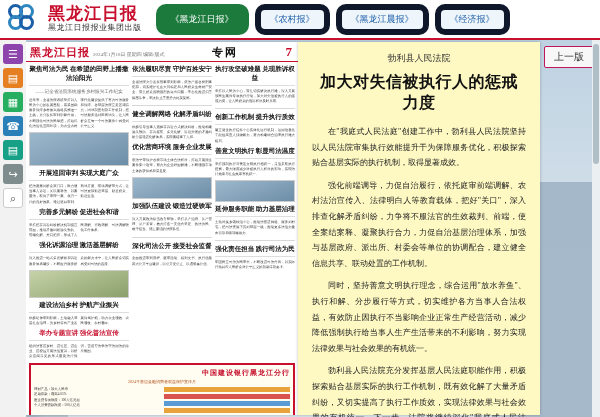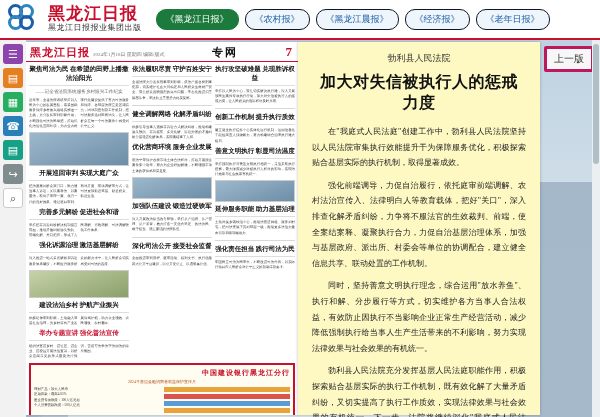--- a/index.html
+++ b/index.html
@@ -59,21 +59,21 @@
     font-family: "Liberation Serif", serif;
     color: #c8102e; font-weight: bold; font-size: 17px;
     letter-spacing: 1px; line-height: 1.05;
   }
   .brand-sub {
     font-size: 8px; color: #333; letter-spacing: .5px; line-height: 1.3;
   }
   .edition-tabs { display: flex; align-items: center; gap: 6px; }
   .ed-tab {
     font-size: 9px; padding: 3px 9px; border-radius: 10px;
-    border: 1px solid #0f172a; color: #1c5fa8; background: #eef5fb;
+    border: 6px solid #0f172a; color: #1c5fa8; background: #eef5fb;
     white-space: nowrap; cursor: pointer;
   }
   .ed-tab.active { background: #1b7a3c; color: #fff; border-color:#1b7a3c; }
 
   
   .rail {
     position: absolute; top: 40px; left: 0; width: 26px; bottom: 0;
     background: #f2f2f2;
     display: flex; flex-direction: column; align-items: center;
     padding-top: 4px; gap: 4px;
@@ -175,21 +175,21 @@
     font-size: 8px; line-height: 1.95; color: #222;
     text-align: justify; text-indent: 16px; margin: 0 0 7px;
   }
 
   
   .pagebtns {
     position: absolute; right: 6px; top: 46px; width: 50px;
     display: flex; flex-direction: column; gap: 6px; z-index: 16;
   }
   .pagebtn {
-    background: #f7f7f7; border: 3px solid #be185d; border-radius: 2px;
+    background: #f7f7f7; border: 1px solid #be185d; border-radius: 2px;
     font-size: 10px; color: #333; text-align: center; padding: 3px 0;
     cursor: pointer;
     font-family: "Liberation Serif", serif;
   }
 
   
   .scroll-track {
     position: absolute; right: 0; top: 40px; bottom: 0; width: 8px;
     background: #eceff1; z-index: 18;
   }
@@ -218,21 +218,20 @@
   </div>
   <div class="brand">
     <div class="brand-title">黑龙江日报</div>
     <div class="brand-sub">黑龙江日报报业集团出版</div>
   </div>
   <div class="edition-tabs">
     <div class="ed-tab active">《黑龙江日报》</div>
     <div class="ed-tab">《农村报》</div>
     <div class="ed-tab">《黑龙江晨报》</div>
     <div class="ed-tab">《经济报》</div>
-    <div class="ed-tab">《老年日报》</div>
   </div>
 </div>
 
 <div class="rail">
   <div class="rail-btn purple">☰</div>
   <div class="rail-btn orange">▤</div>
   <div class="rail-btn green">▦</div>
   <div class="rail-btn blue">☎</div>
   <div class="rail-btn teal">▤</div>
   <div class="rail-btn grey">↪</div>

